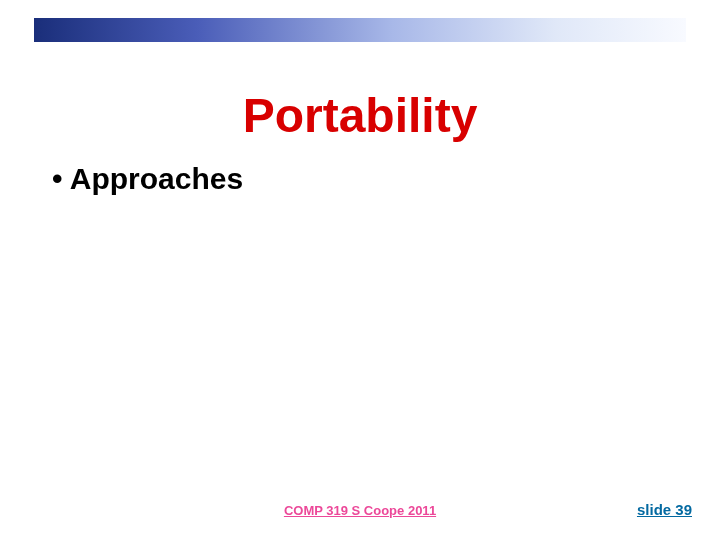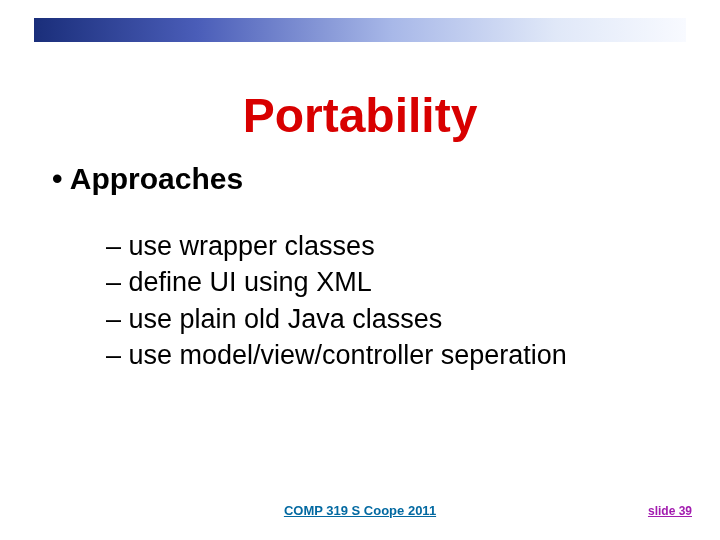--- a/index.html
+++ b/index.html
@@ -37,65 +37,59 @@
       position: absolute;
       top: 162px;
       left: 52px;
       right: 40px;
     }
     .bullet-main {
       font-size: 30px;
       font-weight: bold;
       color: #000000;
       font-family: Verdana, Arial, sans-serif;
-      margin-bottom: 32px;
+      margin-bottom: 24px;
     }
     .sub-list {
       margin-left: 54px;
     }
     .sub-item {
       font-size: 27px;
       color: #000000;
       line-height: 1.35;
       font-family: Arial, Helvetica, sans-serif;
     }
     .footer-left {
       position: absolute;
       bottom: 22px;
       left: 0;
       right: 0;
       text-align: center;
       font-size: 13px;
       font-weight: bold;
-      color: #0369a1;
+      color: #ec4899;
       text-decoration: underline;
       font-family: Arial, Helvetica, sans-serif;
     }
     .footer-right {
       position: absolute;
       bottom: 22px;
       right: 28px;
-      font-size: 12px;
+      font-size: 15px;
       font-weight: bold;
-      color: #a21caf;
+      color: #0369a1;
       text-decoration: underline;
       font-family: Arial, Helvetica, sans-serif;
     }
   </style>
 </head>
 <body>
 
 <div class="top-bar"></div>
 
 <div class="title">Portability</div>
 
 <div class="content">
   <div class="bullet-main">• Approaches</div>
-  <div class="sub-list">
-    <div class="sub-item">– use wrapper classes</div>
-    <div class="sub-item">– define UI using XML</div>
-    <div class="sub-item">– use plain old Java classes</div>
-    <div class="sub-item">– use model/view/controller seperation</div>
-  </div>
 </div>
 
 <div class="footer-left">COMP 319 S Coope 2011</div>
 <div class="footer-right">slide 39</div>
 
 </body></html>

